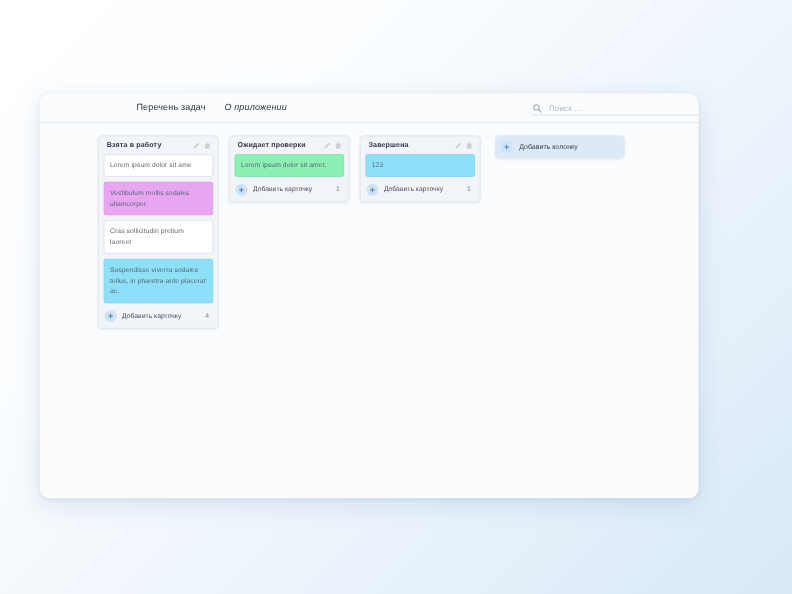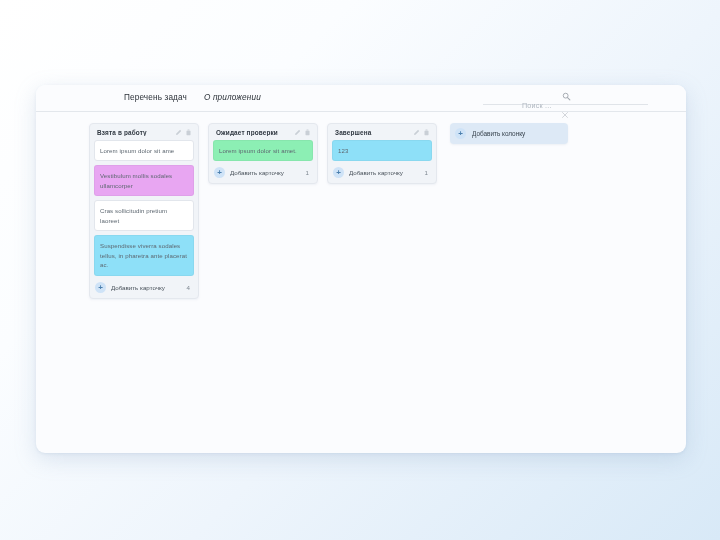--- a/index.html
+++ b/index.html
@@ -13,21 +13,21 @@
   body {
     font-family: "Liberation Sans", sans-serif;
     background: linear-gradient(135deg, #ffffff 0%, #fbfdff 28%, #eef5fc 58%, #d8e9f7 100%);
   }
 
   
   #app-window {
     position: absolute;
     left: 36px;
     top: 85px;
-    width: 650px;
+    width: 599px;
     height: 368px;
     background: #fbfcfe;
     border-radius: 9px;
     box-shadow: 0 6px 22px rgba(120, 150, 185, 0.22),
                 0 1px 3px rgba(120, 150, 185, 0.14);
     overflow: hidden;
   }
 
   
   #app-header {
@@ -52,21 +52,20 @@
   
   #search-box {
     position: absolute;
     left: 447px;
     top: 7px;
     width: 165px;
     height: 13px;
     border-bottom: 1px solid #e0e4e9;
     display: flex;
     align-items: center;
-    flex-direction: column;
   }
   #search-icon {
     width: 9px;
     height: 9px;
     margin-left: 1px;
     flex: none;
     opacity: 0.55;
   }
   #search-input {
     flex: 1;

